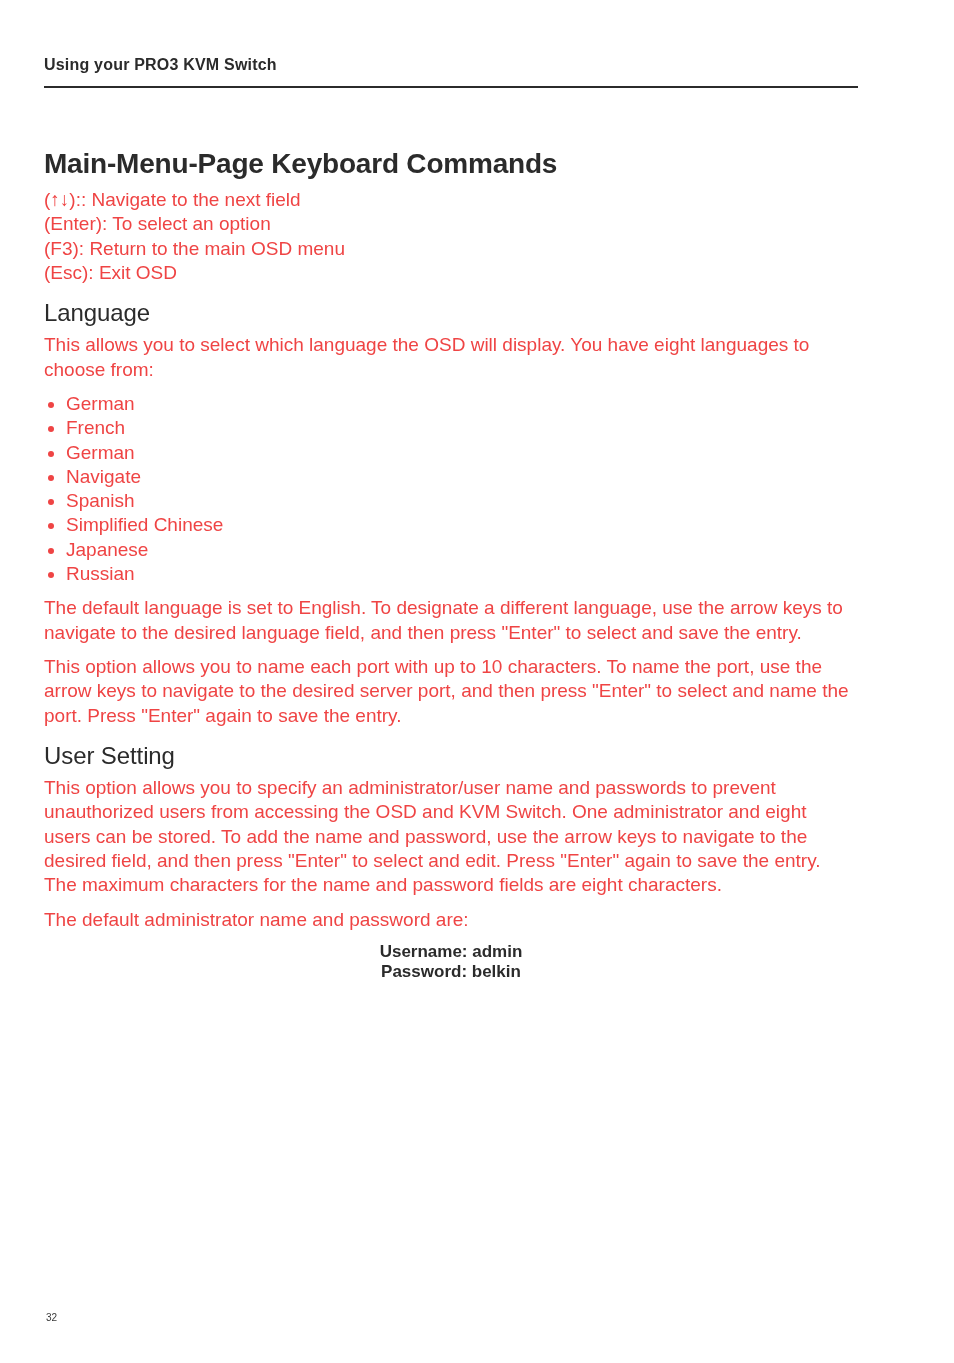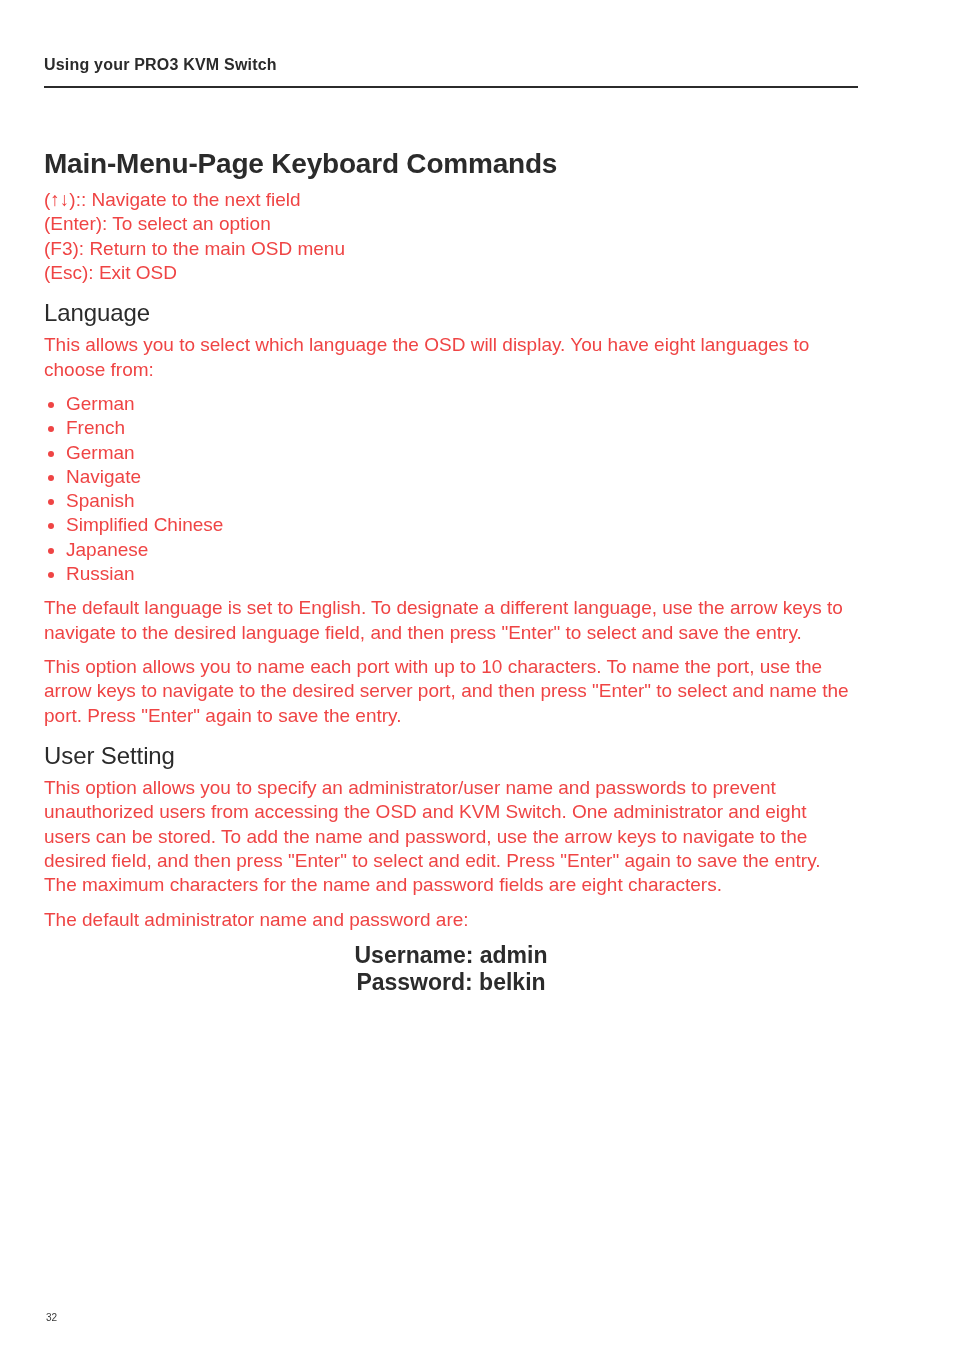--- a/index.html
+++ b/index.html
@@ -61,21 +61,21 @@
   .para { margin: 6px 0 10px 0; }
   ul.lang-list {
     list-style: disc;
     padding-left: 22px;
     margin: 8px 0 10px 0;
   }
   ul.lang-list li { margin: 0; }
   .creds {
     text-align: center;
     font-weight: 700;
-    font-size: 23px;
+    font-size: 17px;
     margin-top: 8px;
     color: #2b2b2b;
   }
   .creds .line { display: block; }
   .page-number {
     position: absolute;
     left: 46px;
     bottom: 40px;
     font-size: 10px;
     color: #3a3a3a;

